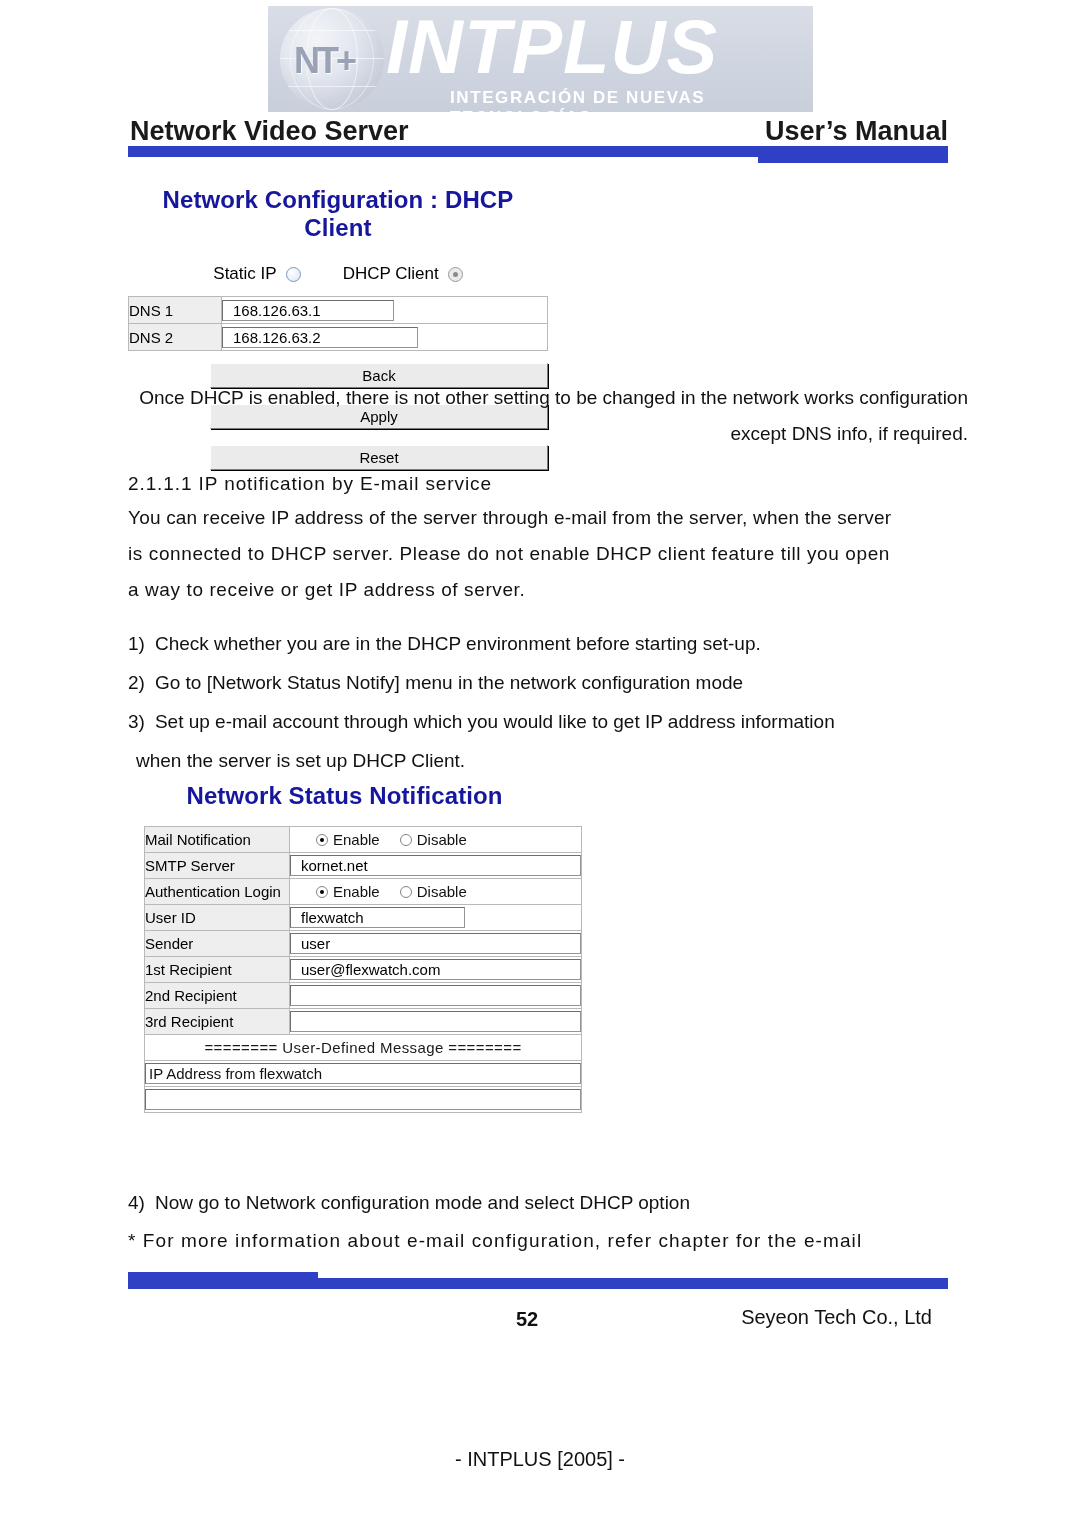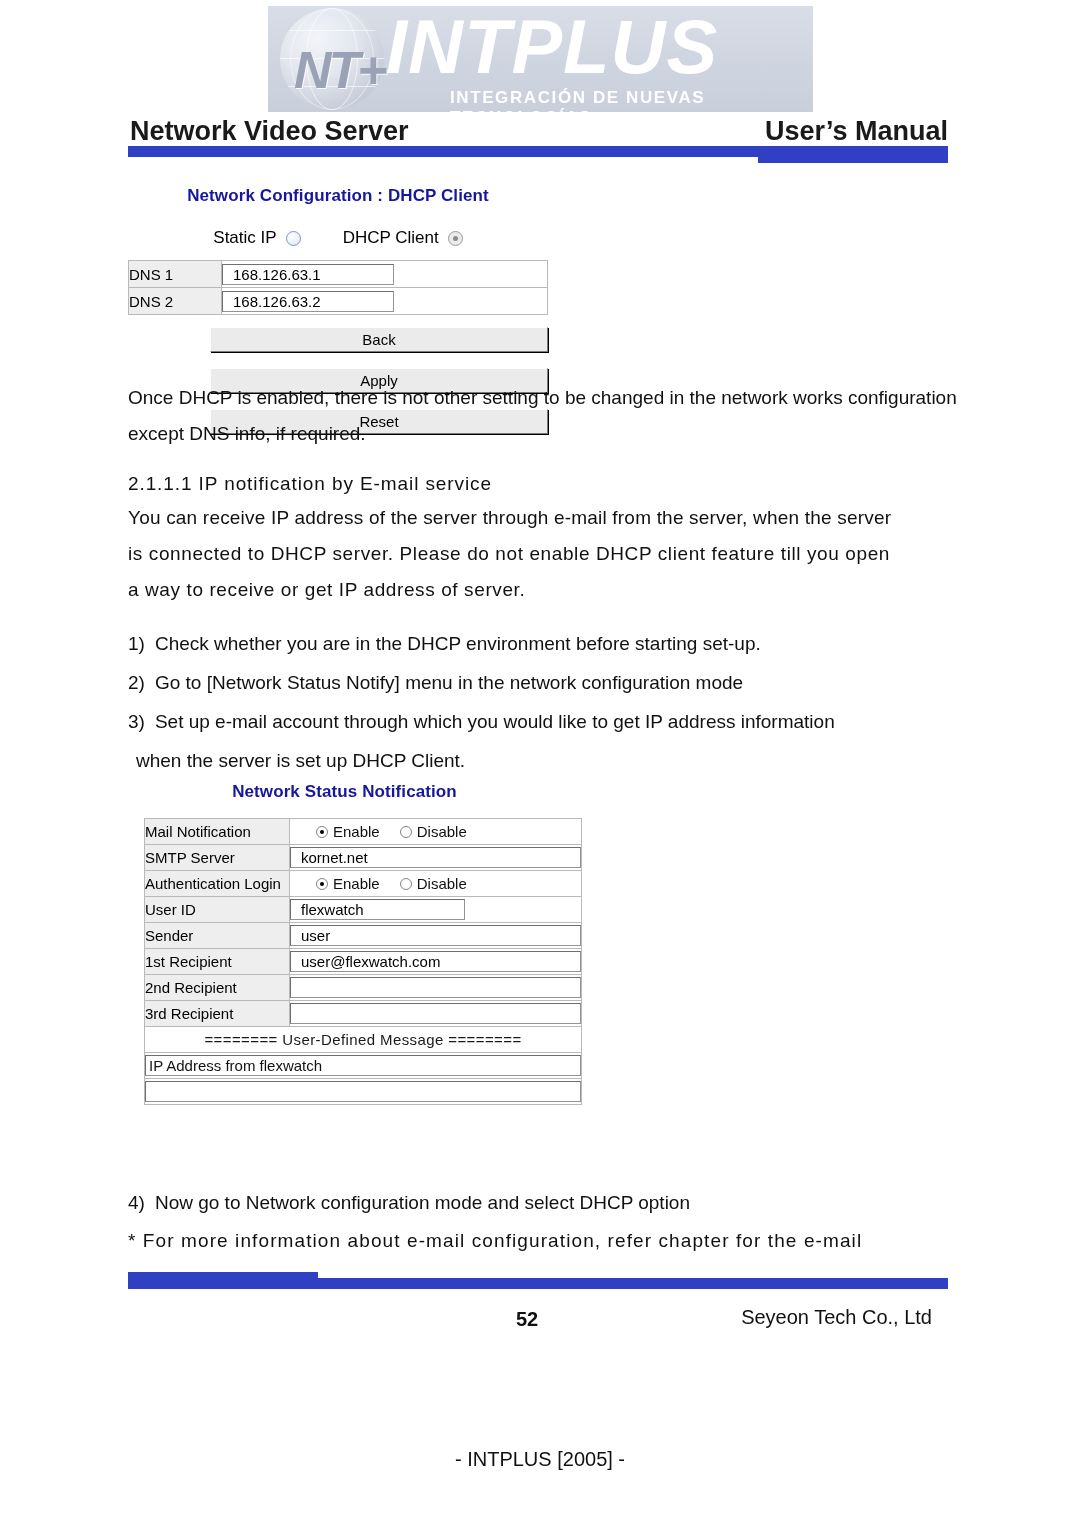--- a/index.html
+++ b/index.html
@@ -61,22 +61,21 @@
   }
   .logo-globe .par.p1 { top: 22px; }
   .logo-globe .par.p2 { top: 50px; }
   .logo-globe .par.p3 { top: 78px; }
   .logo-nt {
     position: absolute;
     left: 26px;
     top: 34px;
     font-family: "Liberation Sans", sans-serif;
     font-weight: bold;
-    font-style: italic;
-    font-size: 52px;
+    font-size: 36px;
     color: #9aa3b5;
     letter-spacing: -3px;
     text-shadow: 1px 1px 0 rgba(255,255,255,0.85);
   }
   .logo-word {
     position: absolute;
     left: 118px;
     top: 0px;
     font-family: "Liberation Sans", sans-serif;
     font-weight: bold;
@@ -132,21 +131,21 @@
   }
 
   
   .dhcp-shot {
     position: absolute;
     left: 128px;
     top: 186px;
     width: 420px;
   }
   .shot-title {
-    font-size: 17px;
+    font-size: 24px;
     font-weight: bold;
     color: #16179c;
     text-align: center;
     margin: 0 0 22px 0;
     letter-spacing: 0.1px;
   }
   .radio-row {
     display: flex;
     align-items: center;
     justify-content: center;
@@ -249,21 +248,21 @@
 
   
   .body-text {
     position: absolute;
     left: 128px;
     width: 840px;
     font-size: 19px;
     line-height: 36px;
     color: #111;
   }
-  .p1 { top: 380px; }
+  .p1 { top: 380px; text-align: right; }
   .sec-head {
     position: absolute;
     left: 128px;
     top: 473px;
     font-size: 19px;
     letter-spacing: 0.9px;
     color: #111;
   }
   .p2 {
     top: 500px;
@@ -463,21 +462,21 @@
     <tbody>
         <tr>
       <td class="lbl" style="width:92px">DNS 1</td>
       <td class="val">
         <span class="txtbox" style="width:172px">168.126.63.1</span>
       </td>
     </tr>
     <tr>
       <td class="lbl">DNS 2</td>
       <td class="val">
-        <span class="txtbox" style="width:172px">168.126.63.2</span>
+        <span class="txtbox" style="width:196px">168.126.63.2</span>
       </td>
     </tr>
   </tbody>
     </table>
 
   <div class="btn-row">
     <div class="winbtn">Back</div>
     <div class="winbtn">Apply</div>
     <div class="winbtn">Reset</div>
   </div>

